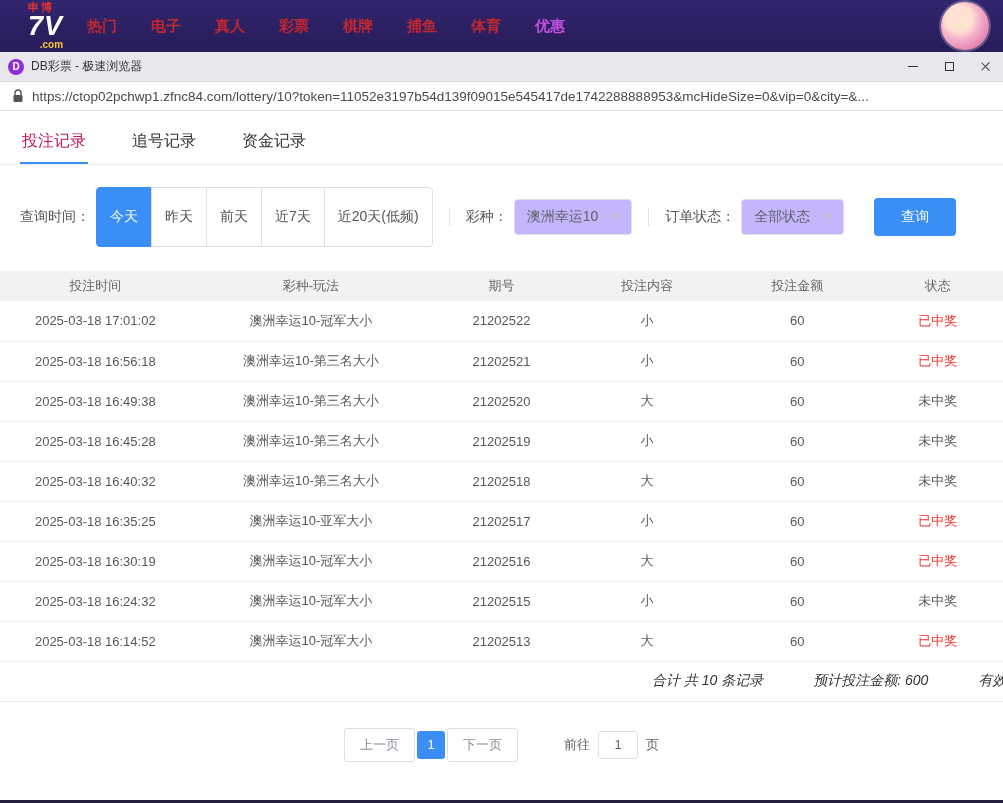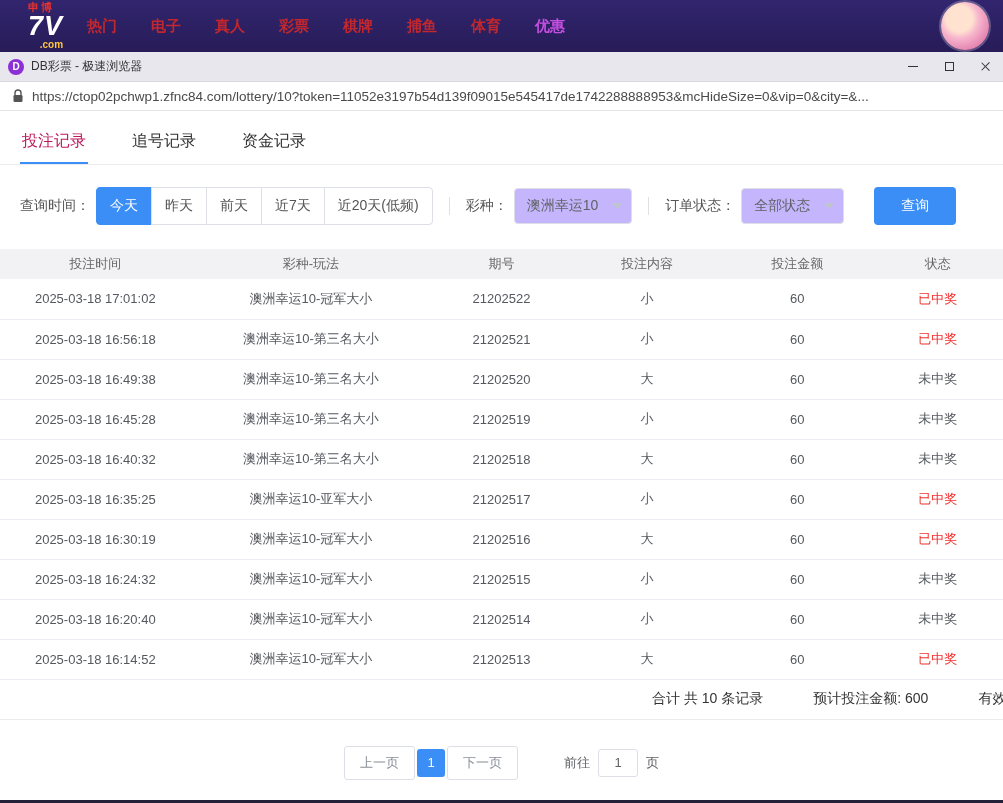--- a/index.html
+++ b/index.html
@@ -76,21 +76,21 @@
   .tab.active { color: #be185d; border-bottom-color: #3a8ef6; }
 
   
   .filters {
     display: flex; align-items: center; padding: 0 20px; margin-top: 22px;
     font-size: 14px; color: #555;
   }
   .filter-label { margin-right: 6px; white-space: nowrap; }
   .btn-group { display: flex; }
   .time-btn {
-    padding: 9px 13px; font-size: 14px; color: #555; background: #fff;
+    padding: 20px 13px; font-size: 14px; color: #555; background: #fff;
     border: 1px solid #dcdfe6; margin-left: -1px; cursor: pointer; white-space: nowrap;
   }
   .time-btn:first-child { border-radius: 4px 0 0 4px; margin-left: 0; }
   .time-btn:last-child  { border-radius: 0 4px 4px 0; }
   .time-btn.active { background: #3a8ef6; border-color: #3a8ef6; color: #fff; }
   .v-divider { width: 1px; height: 18px; background: #e0e0e3; margin: 0 16px; flex: 0 0 auto; }
   .select-box {
     display: flex; align-items: center; justify-content: space-between;
     border: 1px solid #dcdfe6; border-radius: 4px; height: 36px;
     padding: 0 9px 0 12px; color: #606266; font-size: 14px; gap: 14px;
@@ -114,21 +114,21 @@
   table.records tbody td {
     height: 40px; text-align: center; font-size: 13px; color: #55585e;
     border-bottom: 1px solid #ebeef5;
   }
   table.records tbody td.win { color: #f0302e; }
 
   
   .summary {
     display: flex; gap: 50px; padding-left: 652px; height: 40px;
     align-items: center; font-size: 14px; color: #333;
-    white-space: nowrap; overflow: hidden; border-bottom: 1px solid #ececf0;
+    white-space: nowrap; overflow: hidden; border-bottom: 1px solid #ececf0; font-style: italic;
   }
 
   
   .pagination {
     display: flex; align-items: center; justify-content: center; gap: 2px;
     margin-top: 26px; font-size: 13px; color: #606266;
   }
   .page-btn {
     border: 1px solid #dcdfe6; background: #fff; padding: 7px 15px;
     border-radius: 3px; color: #8a8f99; font-size: 13px; cursor: pointer;
@@ -307,28 +307,20 @@
 
   <tr>
     <td>2025-03-18 16:24:32</td>
     <td>澳洲幸运10-冠军大小</td>
     <td>21202515</td>
     <td>小</td>
     <td>60</td>
     <td>未中奖</td>
   </tr>
 
-  <tr>
-    <td>2025-03-18 16:20:40</td>
-    <td>澳洲幸运10-冠军大小</td>
-    <td>21202514</td>
-    <td>小</td>
-    <td>60</td>
-    <td>未中奖</td>
-  </tr>
 
   <tr>
     <td>2025-03-18 16:14:52</td>
     <td>澳洲幸运10-冠军大小</td>
     <td>21202513</td>
     <td>大</td>
     <td>60</td>
     <td class="win">已中奖</td>
   </tr>
 </tbody>

